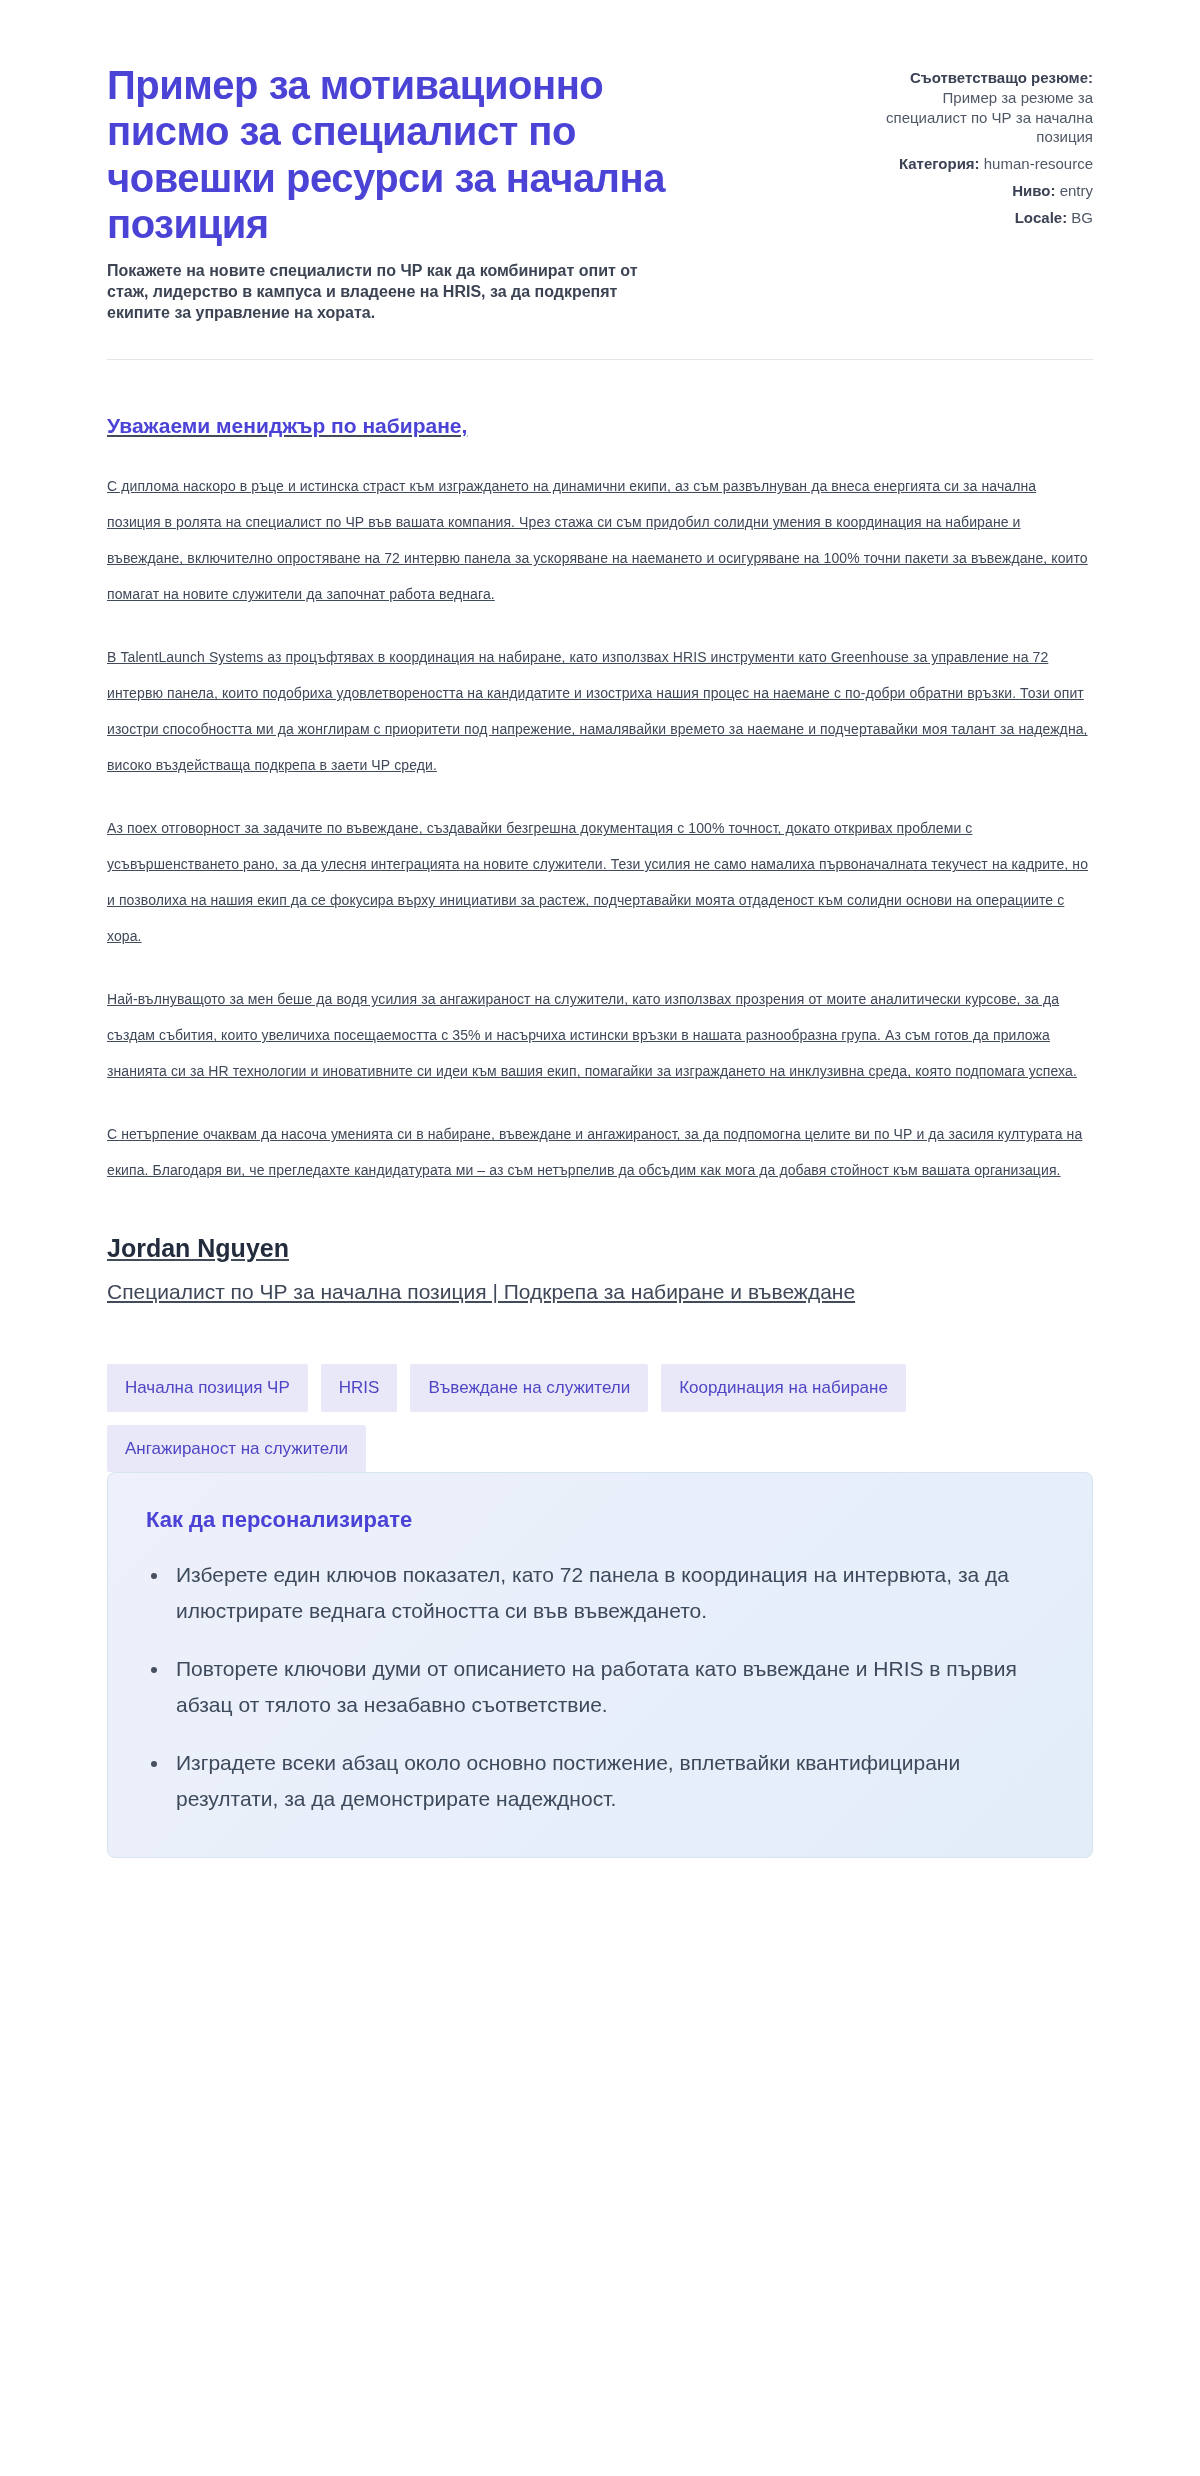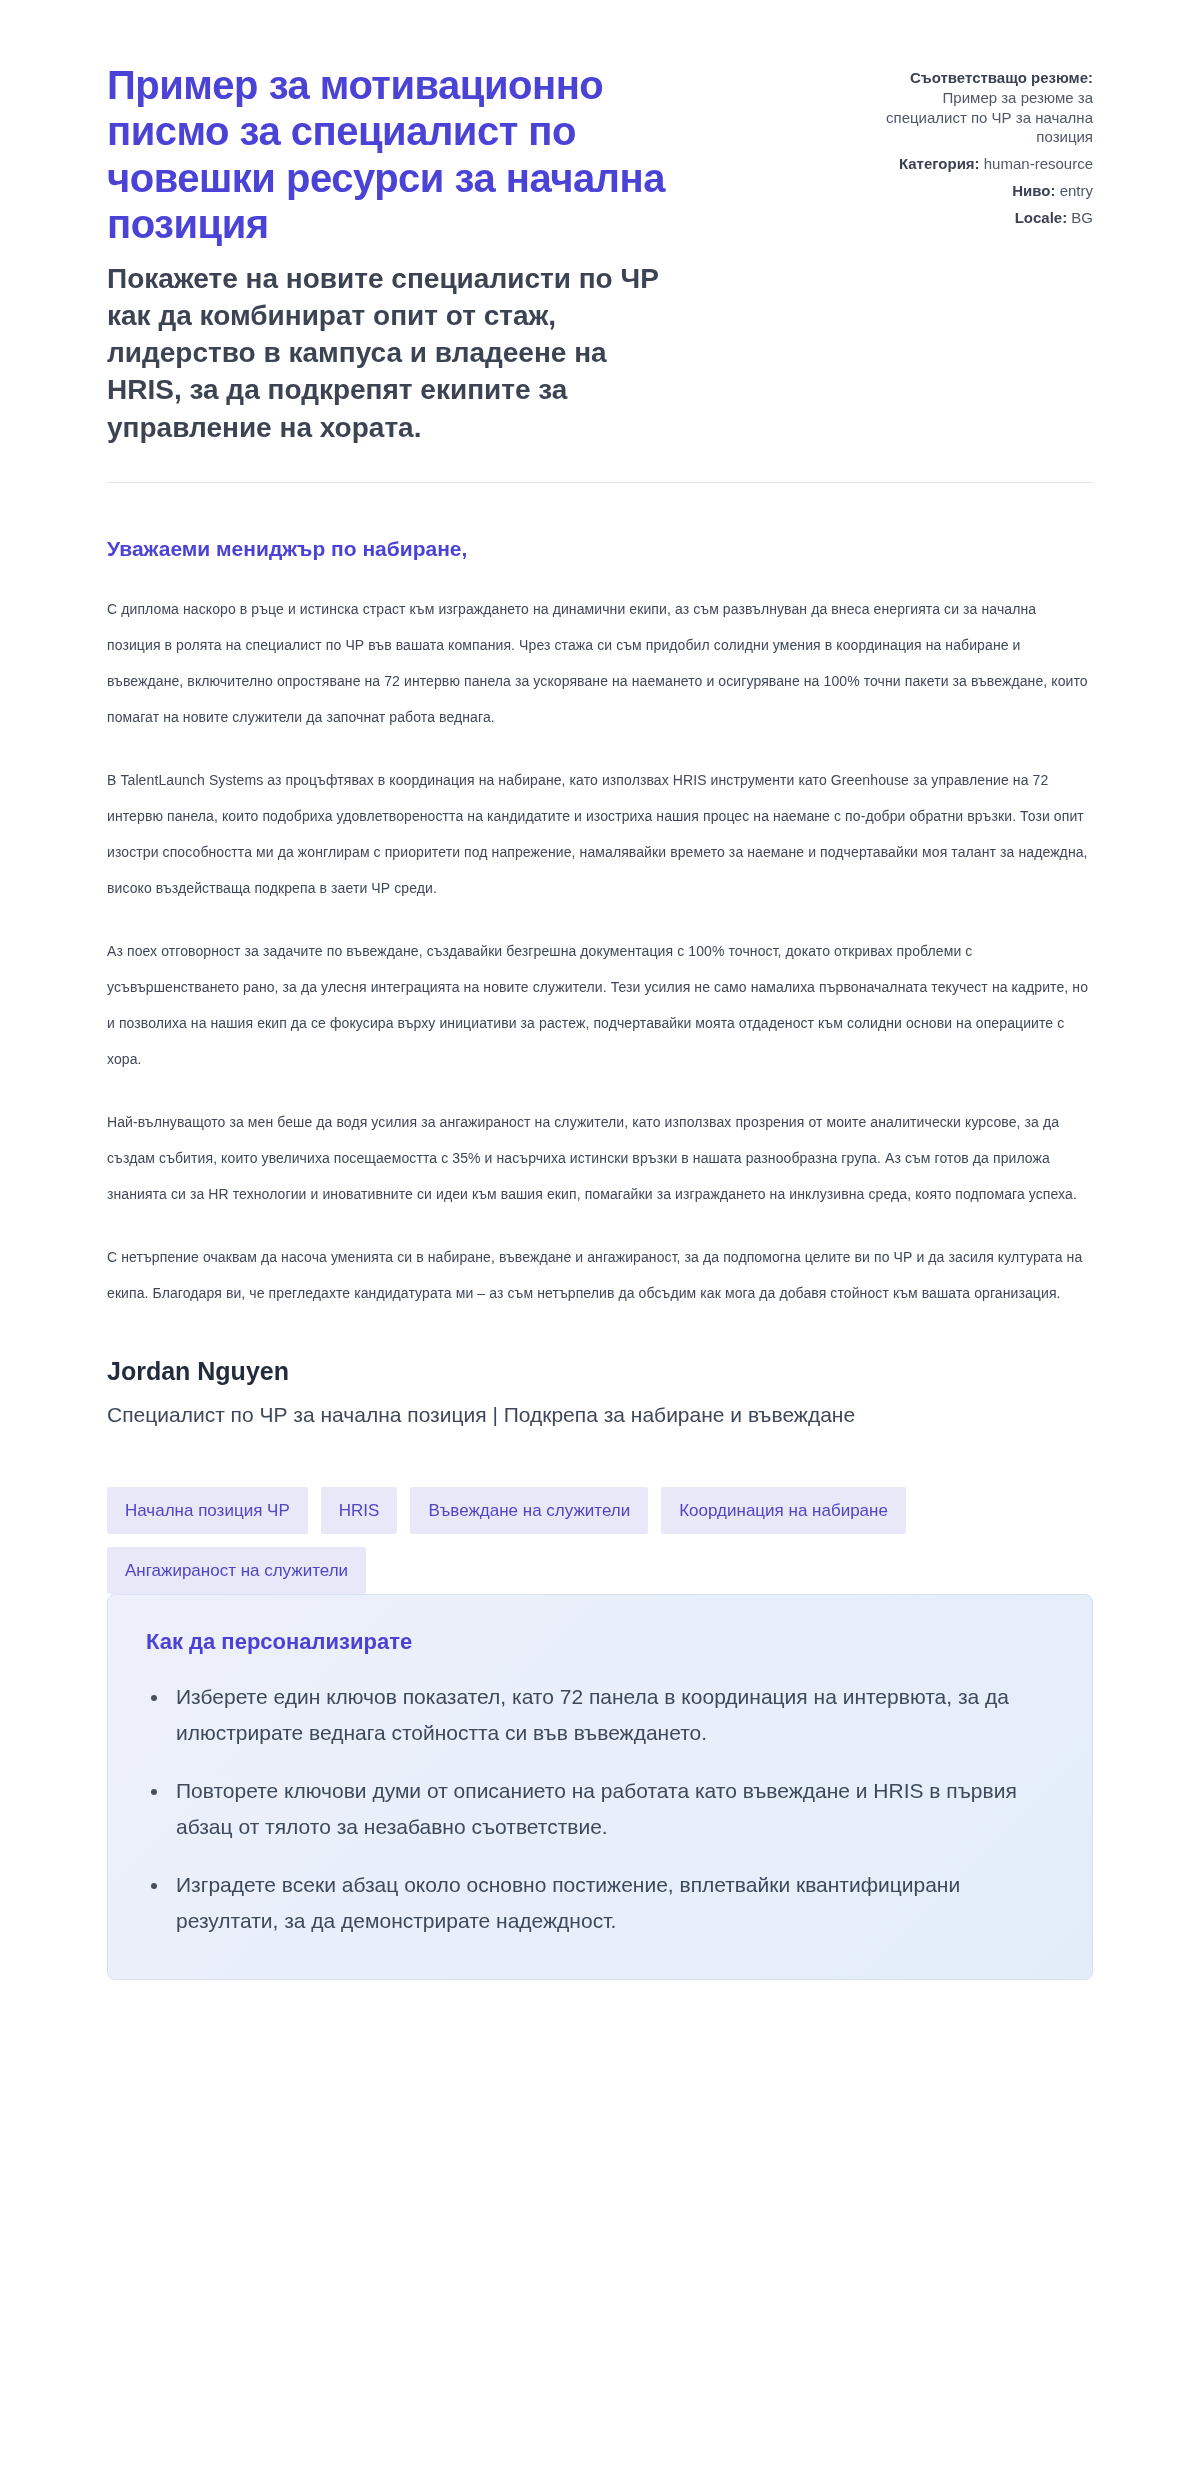--- a/index.html
+++ b/index.html
@@ -28,21 +28,21 @@
     max-width: 600px;
     font-size: 40px;
     line-height: 1.16;
     font-weight: bold;
     letter-spacing: -0.5px;
     color: #4b42d6;
   }
   .page-subtitle {
     margin: 0;
     max-width: 560px;
-    font-size: 28px;
+    font-size: 16px;
     line-height: 1.33;
     font-weight: bold;
     color: #3c4454;
   }
   .meta {
     flex: 0 0 auto;
     width: 218px;
     padding-top: 6px;
     text-align: right;
     font-size: 15px;
@@ -53,21 +53,21 @@
   .meta-label { font-weight: bold; color: #3a4254; }
 
   
   .divider {
     border: 0;
     border-top: 1px solid #e4e4e6;
     margin: 36px 0 0 0;
   }
 
   
-  .letter { margin-top: 54px; }
+  .letter { margin-top: 54px; text-decoration: underline; }
   .greeting {
     margin: 0 0 30px 0;
     font-size: 21px;
     font-weight: bold;
     color: #4b42d6;
   }
   .para {
     margin: 0 0 27px 0;
     font-size: 14px;
     line-height: 36px;

